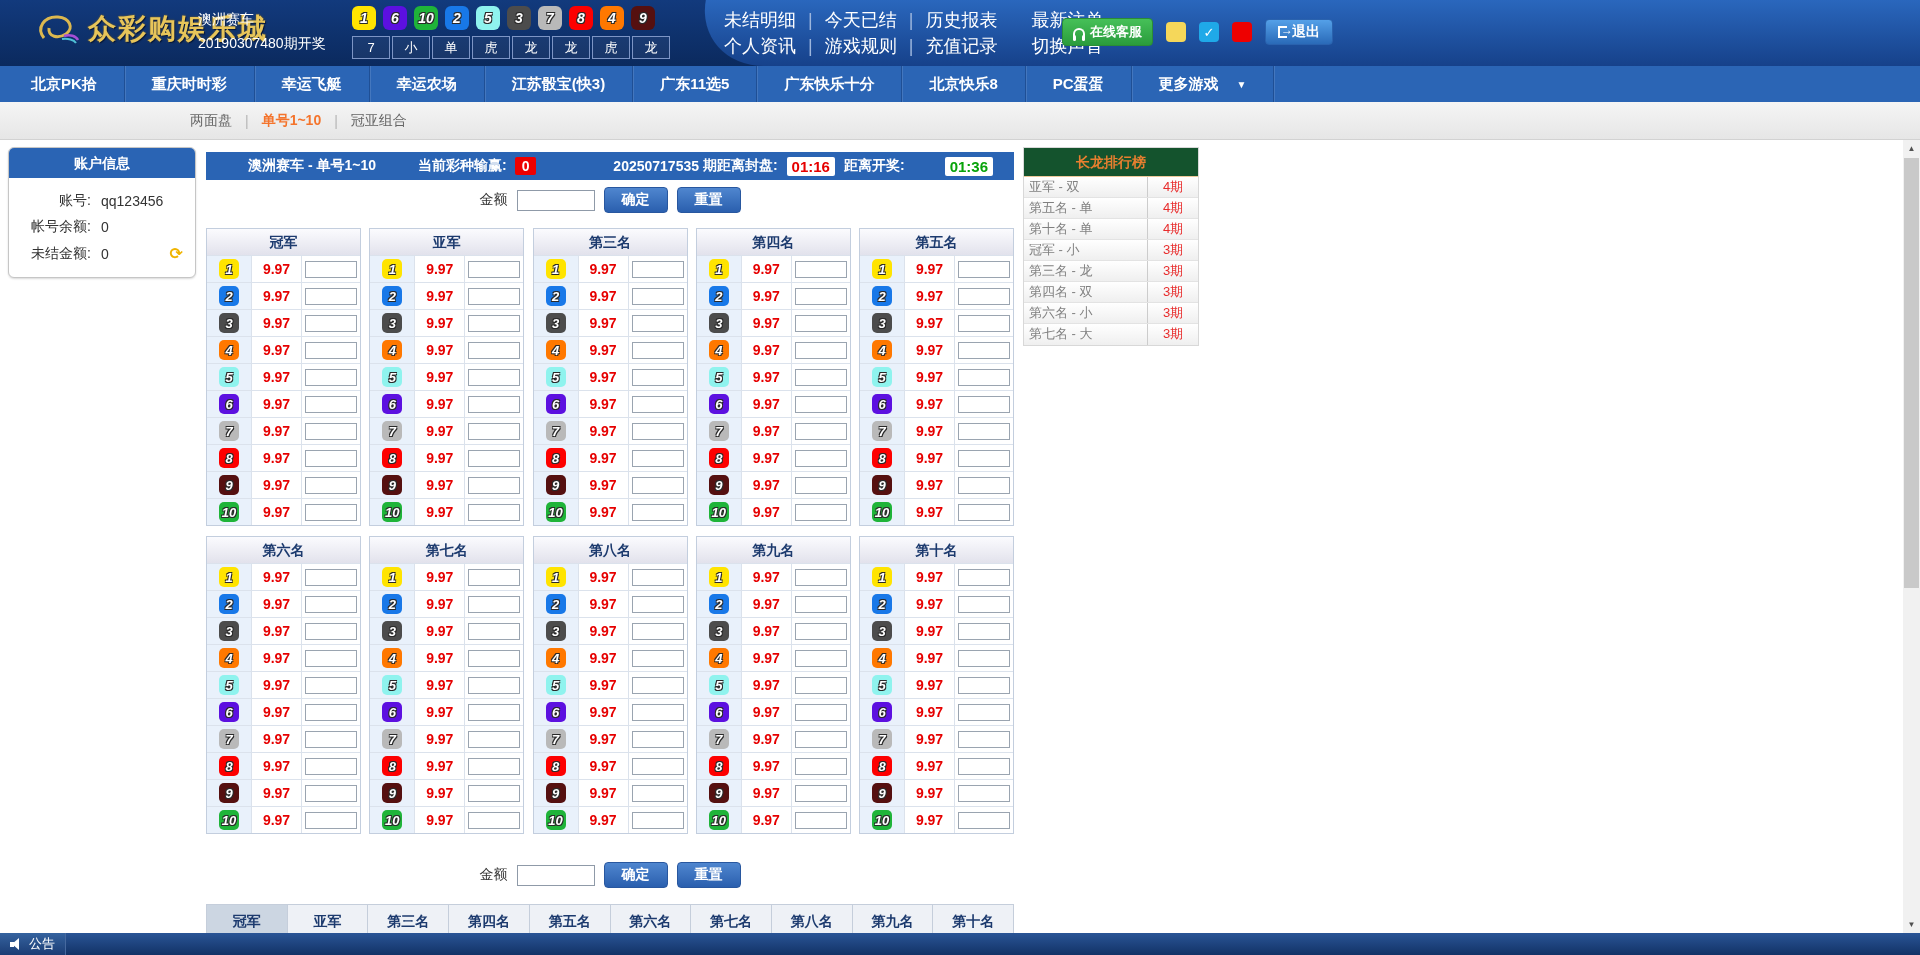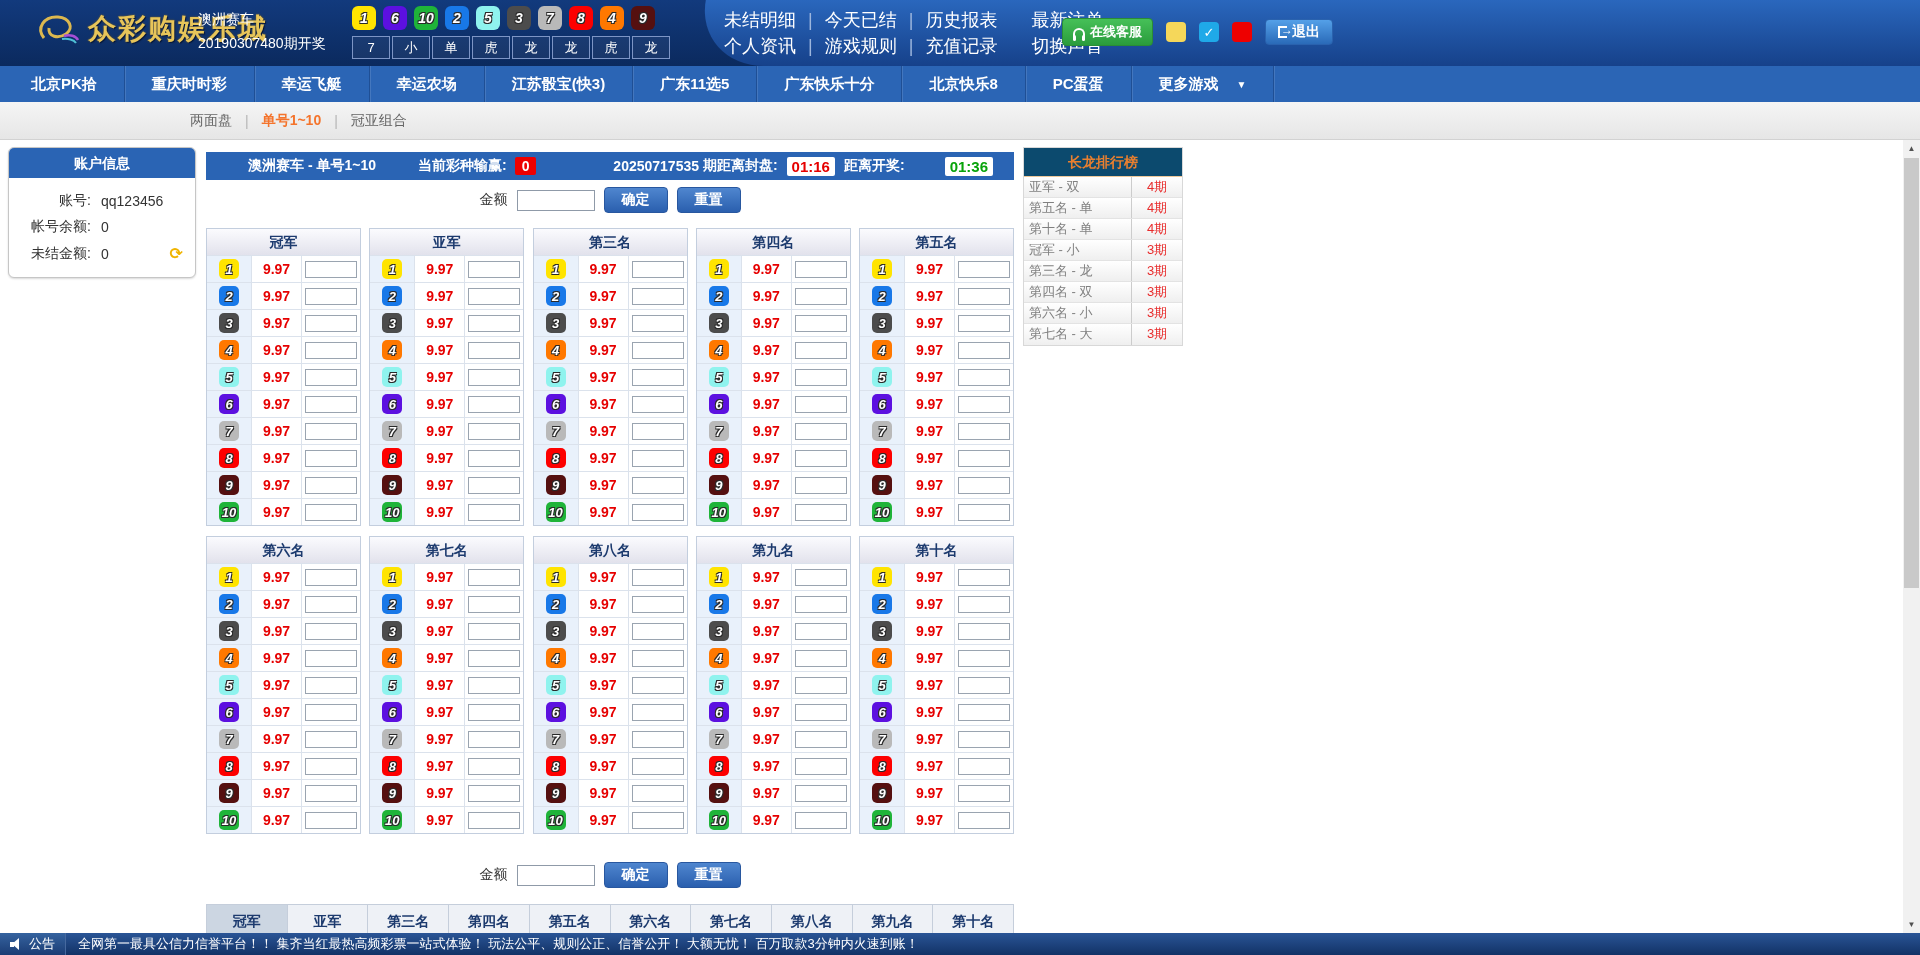--- a/index.html
+++ b/index.html
@@ -90,21 +90,21 @@
 
   .ball { display:inline-flex; align-items:center; justify-content:center; width:24px; height:24px; border-radius:6px; color:#fff; font-weight:bold; font-style:italic; font-size:14px; text-shadow:-1px -1px 0 #2a2a2a,1px -1px 0 #2a2a2a,-1px 1px 0 #2a2a2a,1px 1px 0 #2a2a2a; }
   .ball-sm { width:20px; height:20px; border-radius:5px; font-size:13px; }
 
   .bottom-tabs { position:absolute; top:764px; left:0; width:808px; display:flex; border:1px solid #c5cedb; background:#eef1f6; }
   .btab { flex:1; height:32px; line-height:32px; text-align:center; color:#1c3a6e; font-size:14px; font-weight:bold; border-right:1px solid #c5cedb; cursor:pointer; }
   .btab:last-child { border-right:none; }
   .btab.active { background:#ccd6e2; }
 
   
-  .ranking { position:absolute; left:1023px; top:7px; width:160px; background:#0c4a6e; border:1px solid #d8d8d8; }
+  .ranking { position:absolute; left:1023px; top:7px; width:176px; background:#14532d; border:1px solid #d8d8d8; }
   .rank-title { height:29px; line-height:29px; text-align:center; color:#e87f2f; font-size:14px; font-weight:bold; border-bottom:1px solid #eec89a; }
   .rank-row { display:flex; height:21px; border-bottom:1px solid #e3e3e3; background:linear-gradient(#ffffff,#efefef); }
   .rank-row:last-child { border-bottom:none; }
   .rank-name { flex:1; padding-left:5px; color:#808080; font-size:13px; line-height:20px; border-right:1px solid #ccc; white-space:nowrap; }
   .rank-count { width:50px; text-align:center; color:#e82c2c; font-size:13px; line-height:20px; }
 
   
   .vscroll { position:absolute; right:0; top:140px; bottom:22px; width:17px; background:#f1f1f1; }
   .varrow { position:absolute; left:0; width:17px; height:17px; display:flex; align-items:center; justify-content:center; color:#505050; font-size:8px; cursor:pointer; }
   .varrow.up { top:0; }
@@ -1277,14 +1277,13 @@
   <div class="varrow up">▲</div>
   <div class="vthumb"></div>
   <div class="varrow down">▼</div>
 </div>
 
 <footer class="marquee">
   <div class="notice-label">
     <span class="speaker"></span>
     <span>公告</span>
   </div>
-  <div class="notice-text">全网第一最具公信力信誉平台！！ 集齐当红最热高频彩票一站式体验！ 玩法公平、规则公正、信誉公开！ 大额无忧！ 百万取款3分钟内火速到账！</div>
 </footer>
 
 </body></html>

